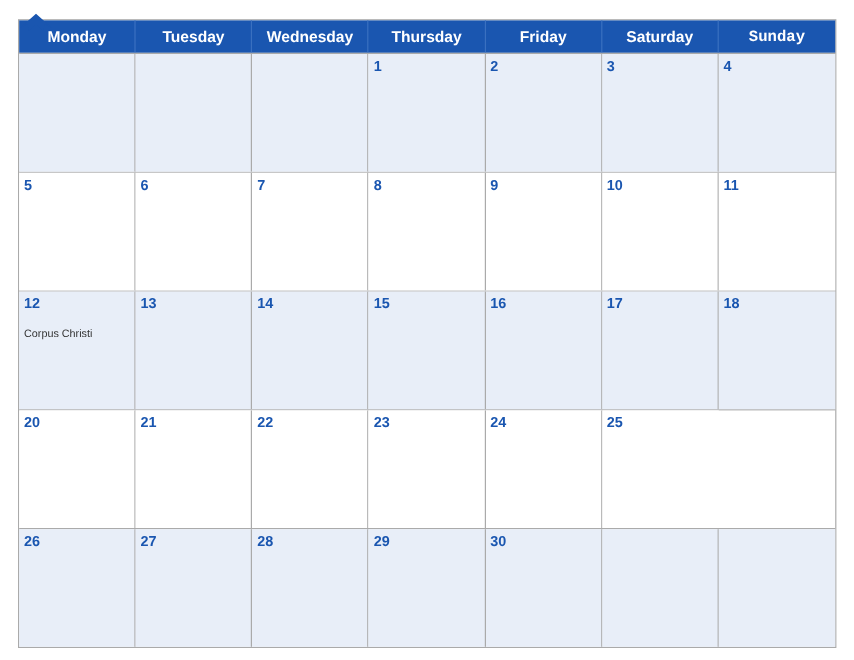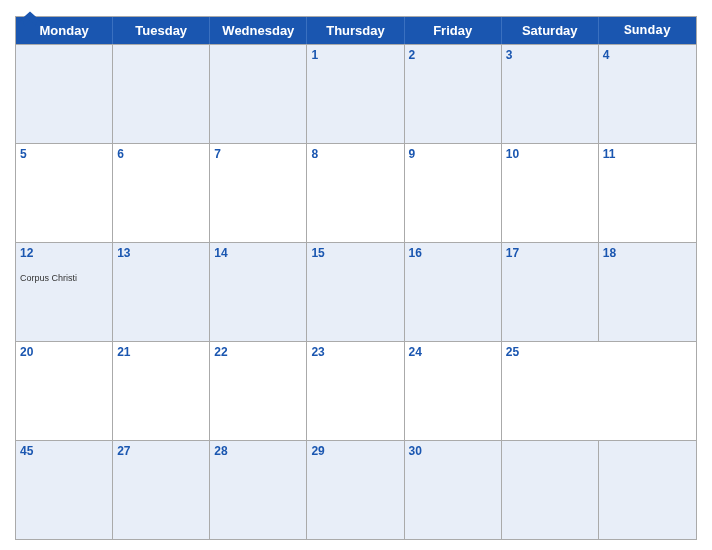--- a/index.html
+++ b/index.html
@@ -234,21 +234,21 @@
           </div>
           <div class="day-cell">
             <span class="day-num">24</span>
           </div>
           <div class="day-cell">
             <span class="day-num">25</span>
           </div>
         </div>
         <div class="week">
           <div class="day-cell">
-            <span class="day-num">45</span>
+            <span class="day-num">26</span>
           </div>
           <div class="day-cell">
             <span class="day-num">27</span>
           </div>
           <div class="day-cell">
             <span class="day-num">28</span>
           </div>
           <div class="day-cell">
             <span class="day-num">29</span>
           </div>

